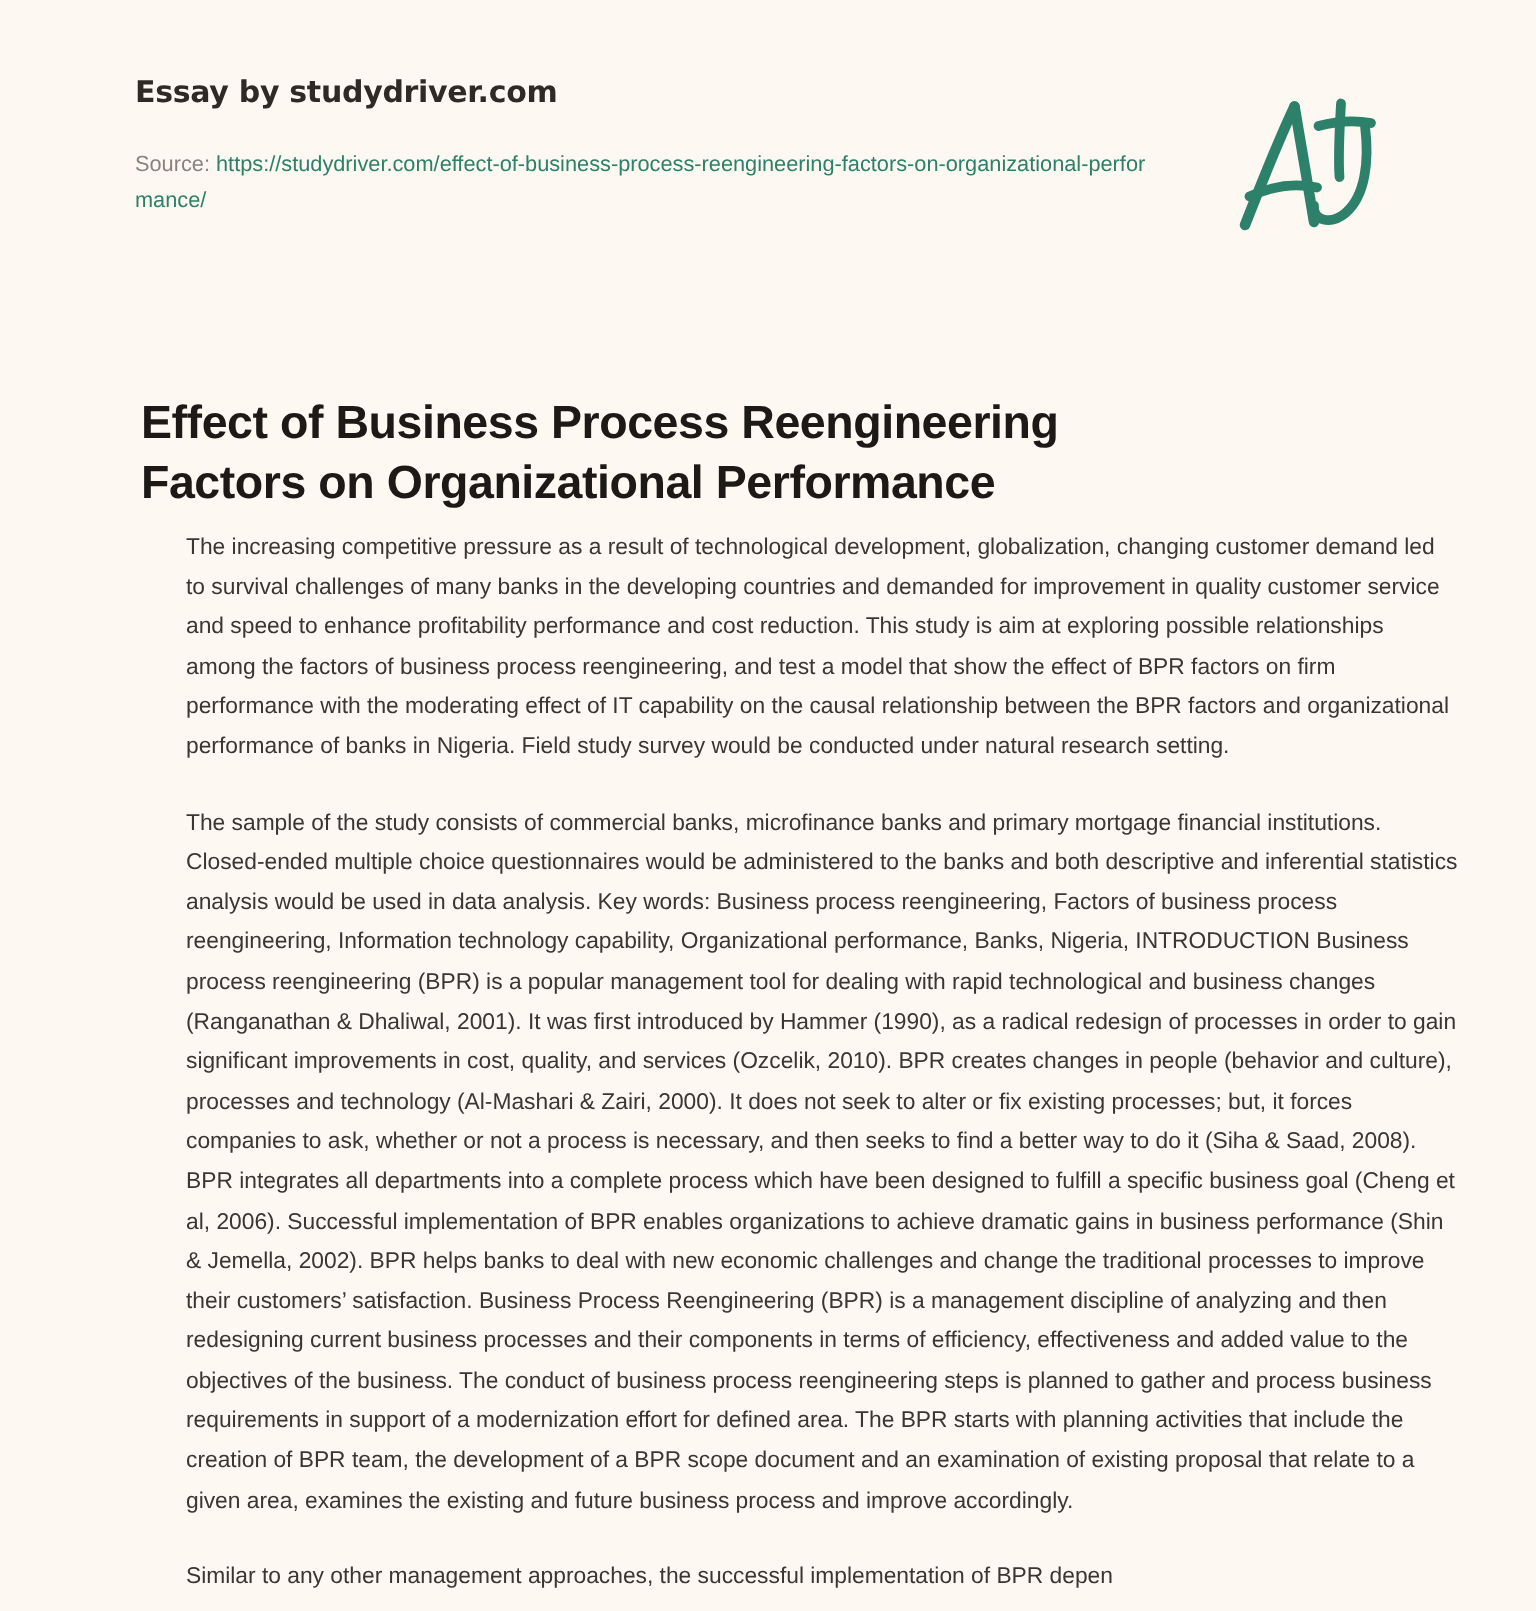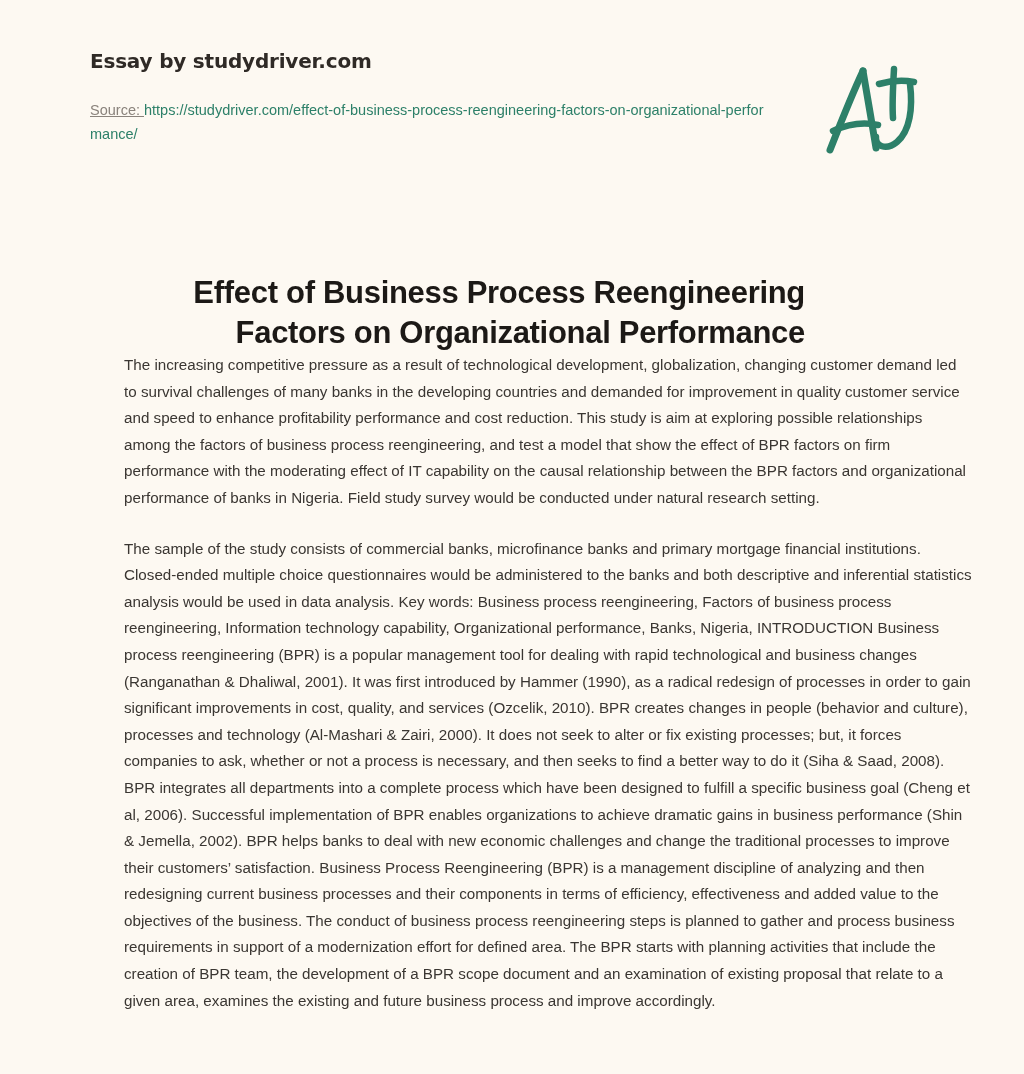--- a/index.html
+++ b/index.html
@@ -53,21 +53,20 @@
     margin-top: 24px;
     font-family: "Liberation Sans", sans-serif;
     font-size: 14.5px;
     line-height: 24px;
     color: #8A837C;
     word-break: break-all;
   }
 
   .source-label {
     color: #8A837C;
-    text-decoration: underline;
   }
 
   .source-url {
     color: #2D8069;
     text-decoration: none;
   }
 
   
   .logo {
     position: absolute;
@@ -81,28 +80,27 @@
     width: 120px;
     height: 120px;
   }
 
   
   .doc-title {
     position: absolute;
     left: 90px;
     top: 258px;
     width: 700px;
-    margin: 15px;
+    margin: 4px;
     font-family: "Liberation Sans", sans-serif;
     font-size: 31px;
     font-weight: 700;
     line-height: 40px;
     color: #1C1916;
     letter-spacing: -0.3px;
-    text-align: right;
   }
 
   
   .body-content {
     position: absolute;
     left: 90px;
     top: 352px;
     width: 848px;
     margin-left: 34px;
   }
@@ -154,15 +152,16 @@
       </svg>
     </div>
 
   </div>
 
   <h1 class="doc-title">Effect of Business Process Reengineering Factors on Organizational Performance</h1>
 
   <div class="body-content">
     <p>The increasing competitive pressure as a result of technological development, globalization, changing customer demand led to survival challenges of many banks in the developing countries and demanded for improvement in quality customer service and speed to enhance profitability performance and cost reduction. This study is aim at exploring possible relationships among the factors of business process reengineering, and test a model that show the effect of BPR factors on firm performance with the moderating effect of IT capability on the causal relationship between the BPR factors and organizational performance of banks in Nigeria. Field study survey would be conducted under natural research setting.</p>
     <p>The sample of the study consists of commercial banks, microfinance banks and primary mortgage financial institutions. Closed-ended multiple choice questionnaires would be administered to the banks and both descriptive and inferential statistics analysis would be used in data analysis. Key words: Business process reengineering, Factors of business process reengineering, Information technology capability, Organizational performance, Banks, Nigeria, INTRODUCTION Business process reengineering (BPR) is a popular management tool for dealing with rapid technological and business changes (Ranganathan &amp; Dhaliwal, 2001). It was first introduced by Hammer (1990), as a radical redesign of processes in order to gain significant improvements in cost, quality, and services (Ozcelik, 2010). BPR creates changes in people (behavior and culture), processes and technology (Al-Mashari &amp; Zairi, 2000). It does not seek to alter or fix existing processes; but, it forces companies to ask, whether or not a process is necessary, and then seeks to find a better way to do it (Siha &amp; Saad, 2008). BPR integrates all departments into a complete process which have been designed to fulfill a specific business goal (Cheng et al, 2006). Successful implementation of BPR enables organizations to achieve dramatic gains in business performance (Shin &amp; Jemella, 2002). BPR helps banks to deal with new economic challenges and change the traditional processes to improve their customers’ satisfaction. Business Process Reengineering (BPR) is a management discipline of analyzing and then redesigning current business processes and their components in terms of efficiency, effectiveness and added value to the objectives of the business. The conduct of business process reengineering steps is planned to gather and process business requirements in support of a modernization effort for defined area. The BPR starts with planning activities that include the creation of BPR team, the development of a BPR scope document and an examination of existing proposal that relate to a given area, examines the existing and future business process and improve accordingly.</p>
+    <p>Similar to any other management approaches, the successful implementation of BPR depen</p>
   </div>
 
 </div>
 
 </body></html>

